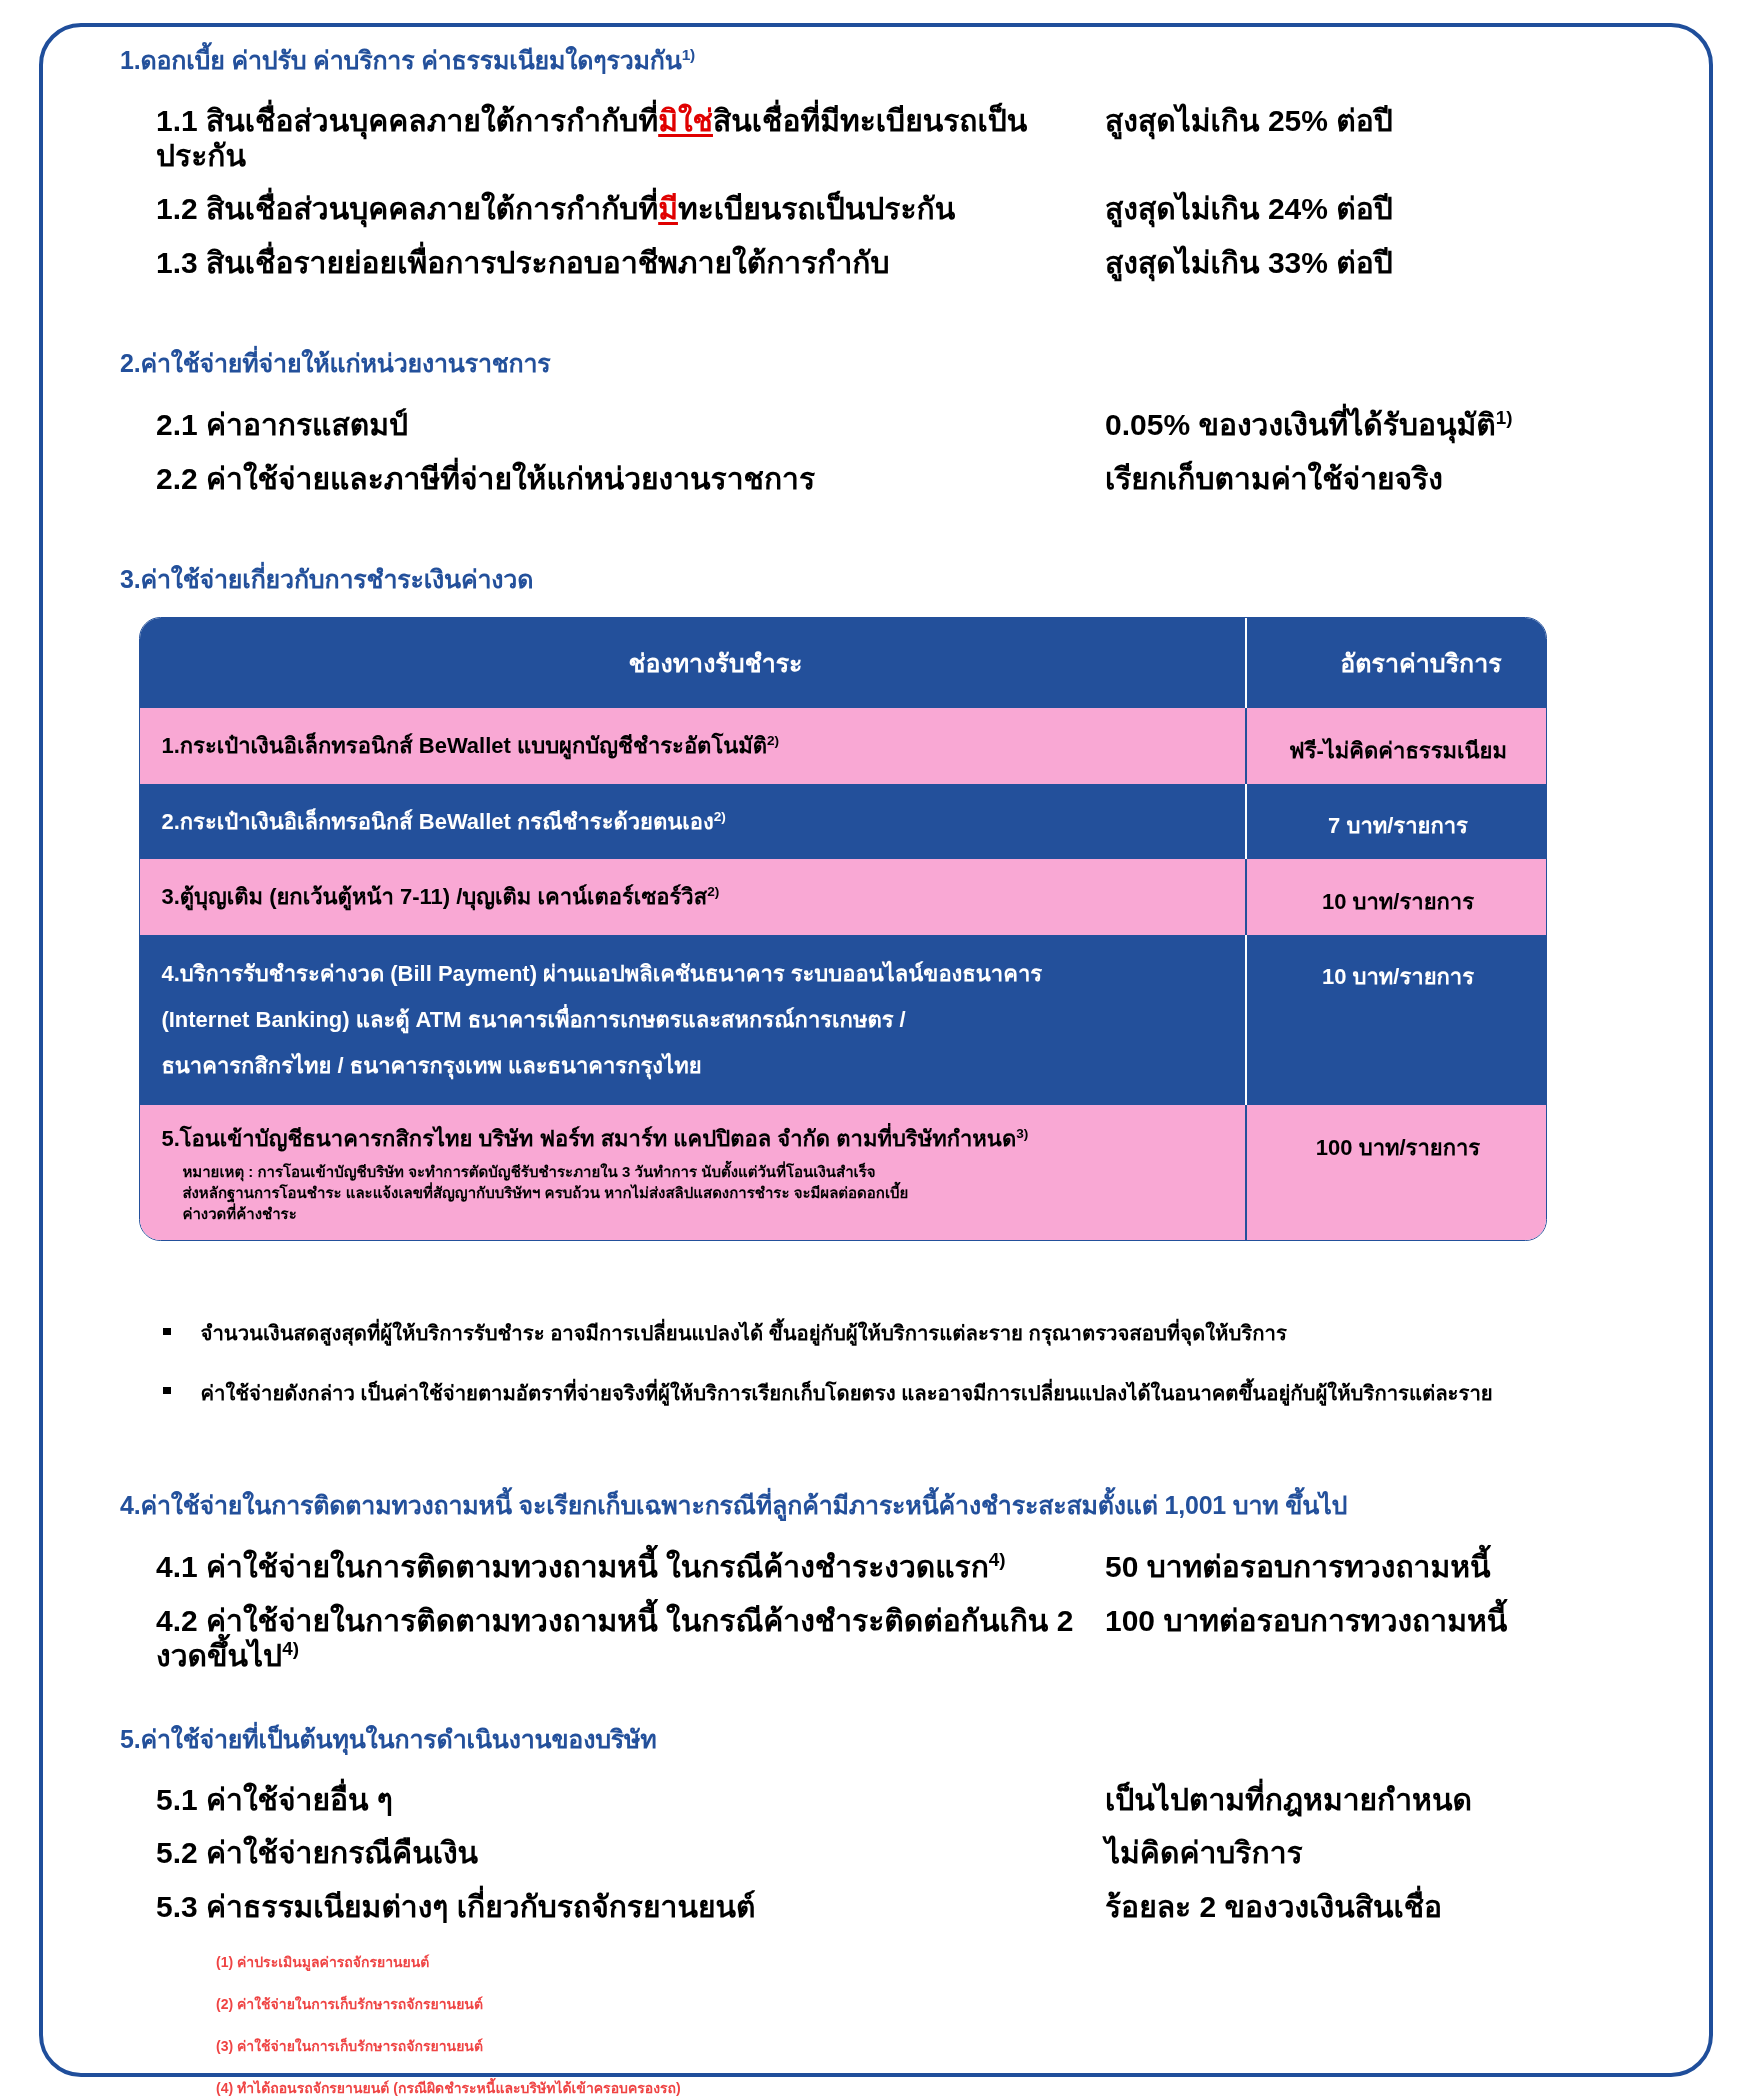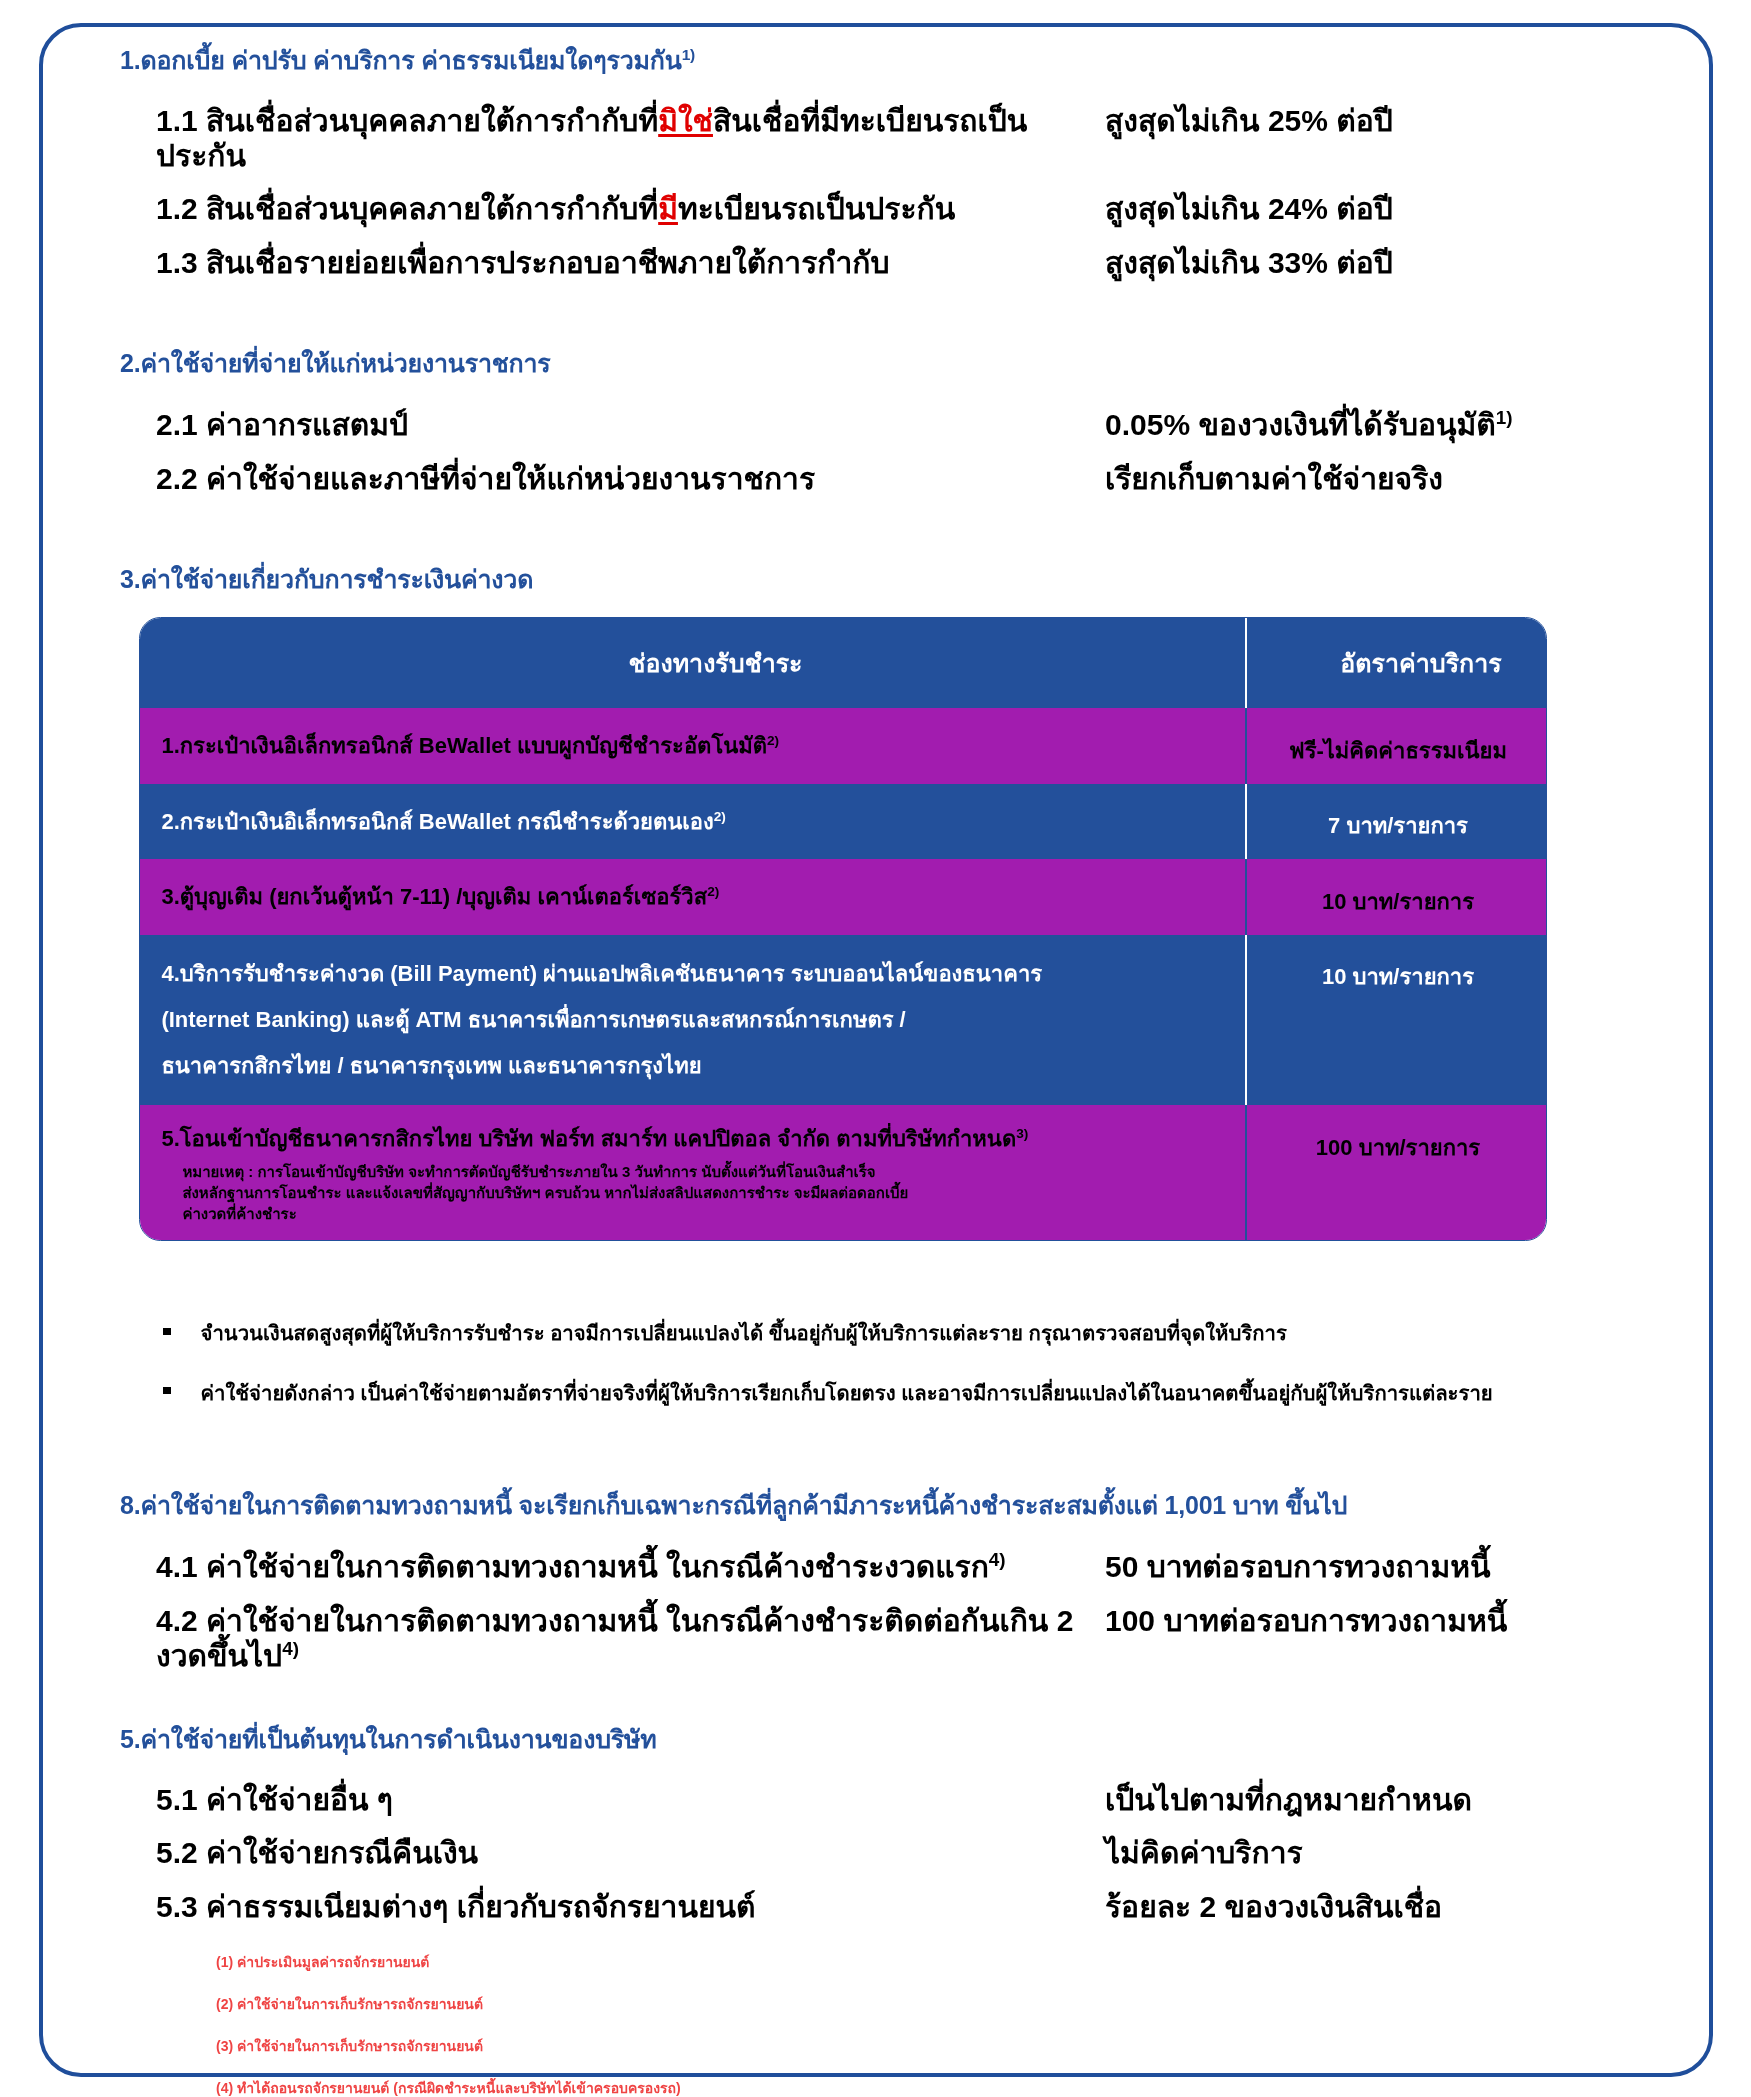--- a/index.html
+++ b/index.html
@@ -86,21 +86,21 @@
     color: #ffffff;
     font-size: 25px;
     font-weight: bold;
     text-align: center;
     height: 90px;
     padding-left: 46px;
   }
   .tbl thead th.h1 { border-right: 2.7px solid #ffffff; }
 
   .tbl tbody td { font-size: 22px; font-weight: 600; }
-  .tbl tbody tr.odd td { background: #a21caf; color: #000000; }
+  .tbl tbody tr.odd td { background: #f9a8d4; color: #000000; }
   .tbl tbody tr.even td { background: #23509b; color: #ffffff; }
   .tbl tbody tr.odd td.c-left { border-right: 2.7px solid #23509b; }
   .tbl tbody tr.even td.c-left { border-right: 2.7px solid #ffffff; }
 
   .tbl td.c-left { padding: 16px 14px 16px 21.4px; }
   .tbl td.c-right { text-align: center; padding: 16px 9.6px; vertical-align: top; }
   .tbl td.c-right .rv { display: block; padding-top: 8.6px; }
   .tbl td sup { font-size: 0.62em; vertical-align: super; }
 
   .ml { line-height: 2.1; }
@@ -238,21 +238,21 @@
         <span>จำนวนเงินสดสูงสุดที่ผู้ให้บริการรับชำระ อาจมีการเปลี่ยนแปลงได้ ขึ้นอยู่กับผู้ให้บริการแต่ละราย กรุณาตรวจสอบที่จุดให้บริการ</span>
       </div>
       <div class="bul">
         <span class="sq"></span>
         <span>ค่าใช้จ่ายดังกล่าว เป็นค่าใช้จ่ายตามอัตราที่จ่ายจริงที่ผู้ให้บริการเรียกเก็บโดยตรง และอาจมีการเปลี่ยนแปลงได้ในอนาคตขึ้นอยู่กับผู้ให้บริการแต่ละราย</span>
       </div>
     </div>
 
     <div class="gap-lg"></div>
 
-    <div class="sec-head">8.ค่าใช้จ่ายในการติดตามทวงถามหนี้ จะเรียกเก็บเฉพาะกรณีที่ลูกค้ามีภาระหนี้ค้างชำระสะสมตั้งแต่ 1,001 บาท ขึ้นไป</div>
+    <div class="sec-head">4.ค่าใช้จ่ายในการติดตามทวงถามหนี้ จะเรียกเก็บเฉพาะกรณีที่ลูกค้ามีภาระหนี้ค้างชำระสะสมตั้งแต่ 1,001 บาท ขึ้นไป</div>
     <div class="gap-md"></div>
 
     <div class="row2">
       <div class="lbl"><span>4.1 ค่าใช้จ่ายในการติดตามทวงถามหนี้ ในกรณีค้างชำระงวดแรก</span><sup>4)</sup></div>
       <div class="val">50 บาทต่อรอบการทวงถามหนี้</div>
     </div>
     <div class="gap-sm"></div>
 
     <div class="row2">
       <div class="lbl"><span>4.2 ค่าใช้จ่ายในการติดตามทวงถามหนี้ ในกรณีค้างชำระติดต่อกันเกิน 2 งวดขึ้นไป</span><sup>4)</sup></div>

